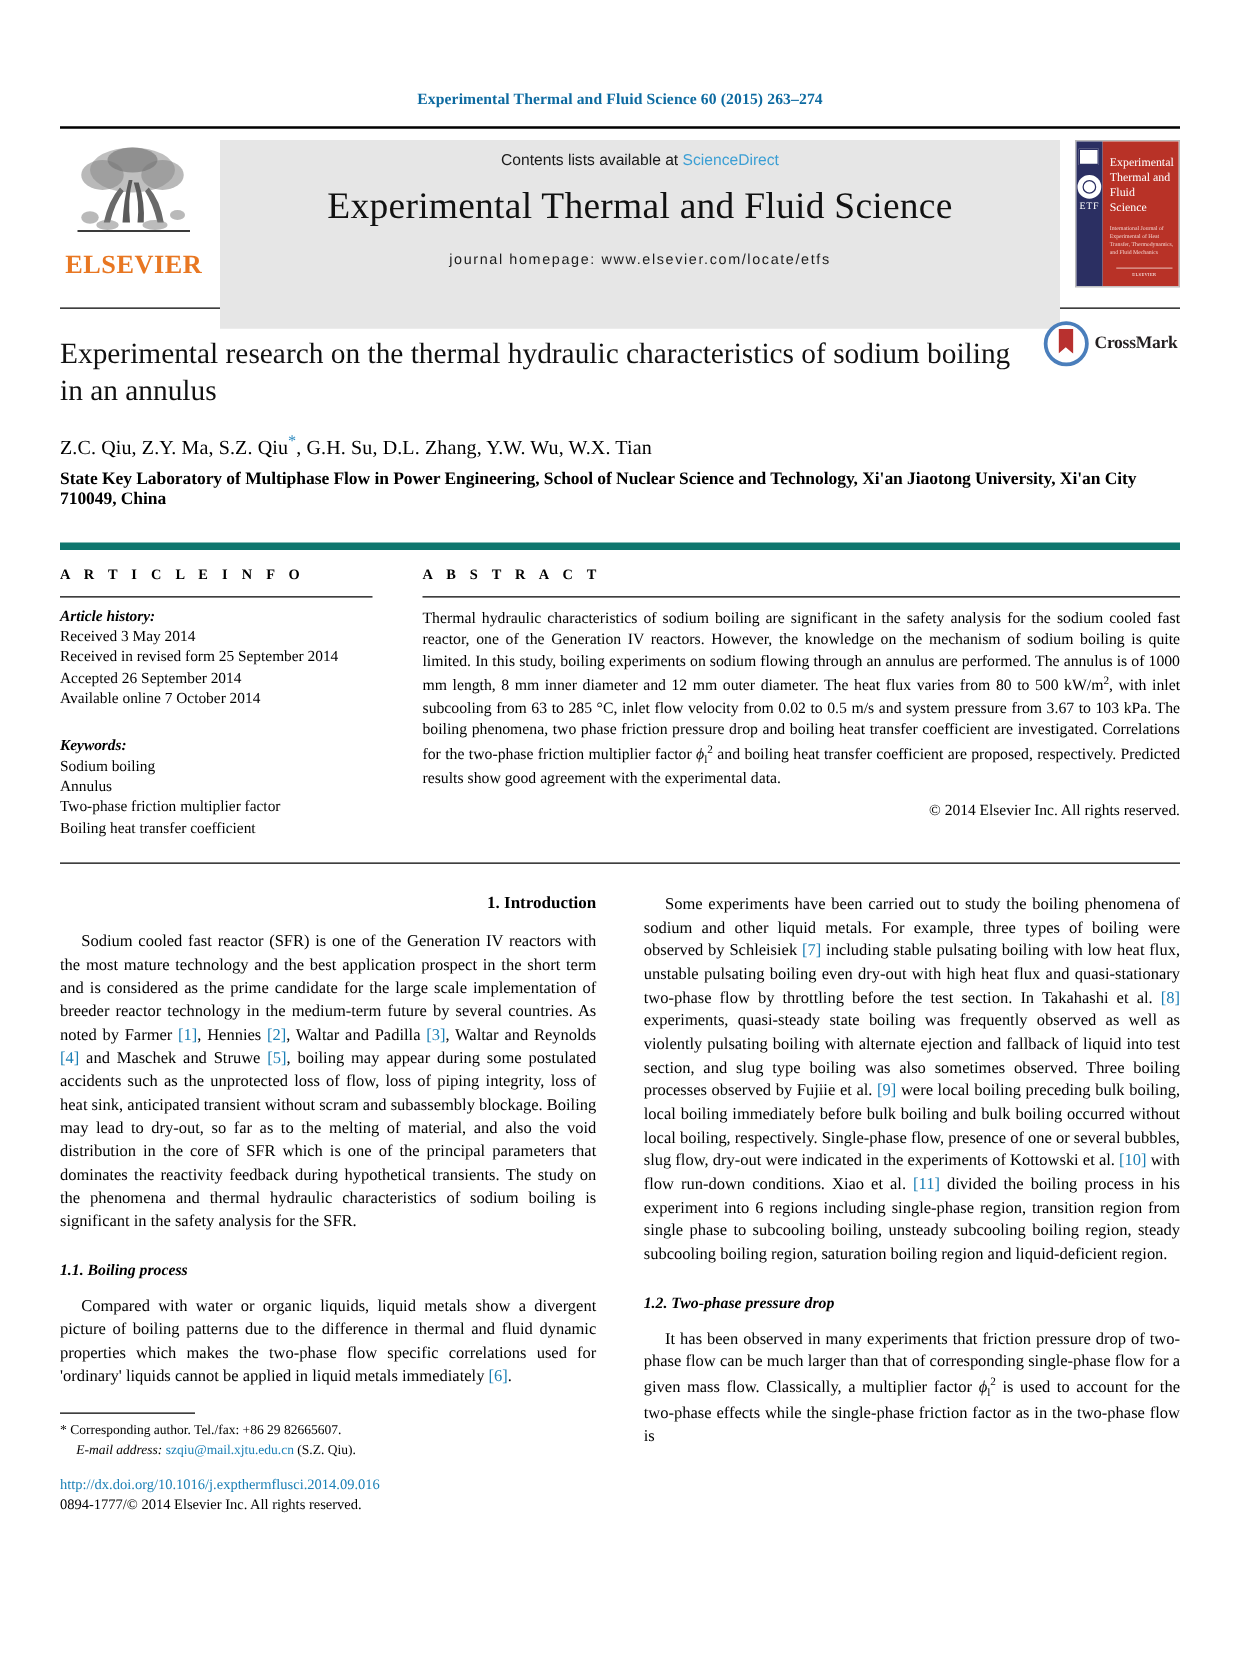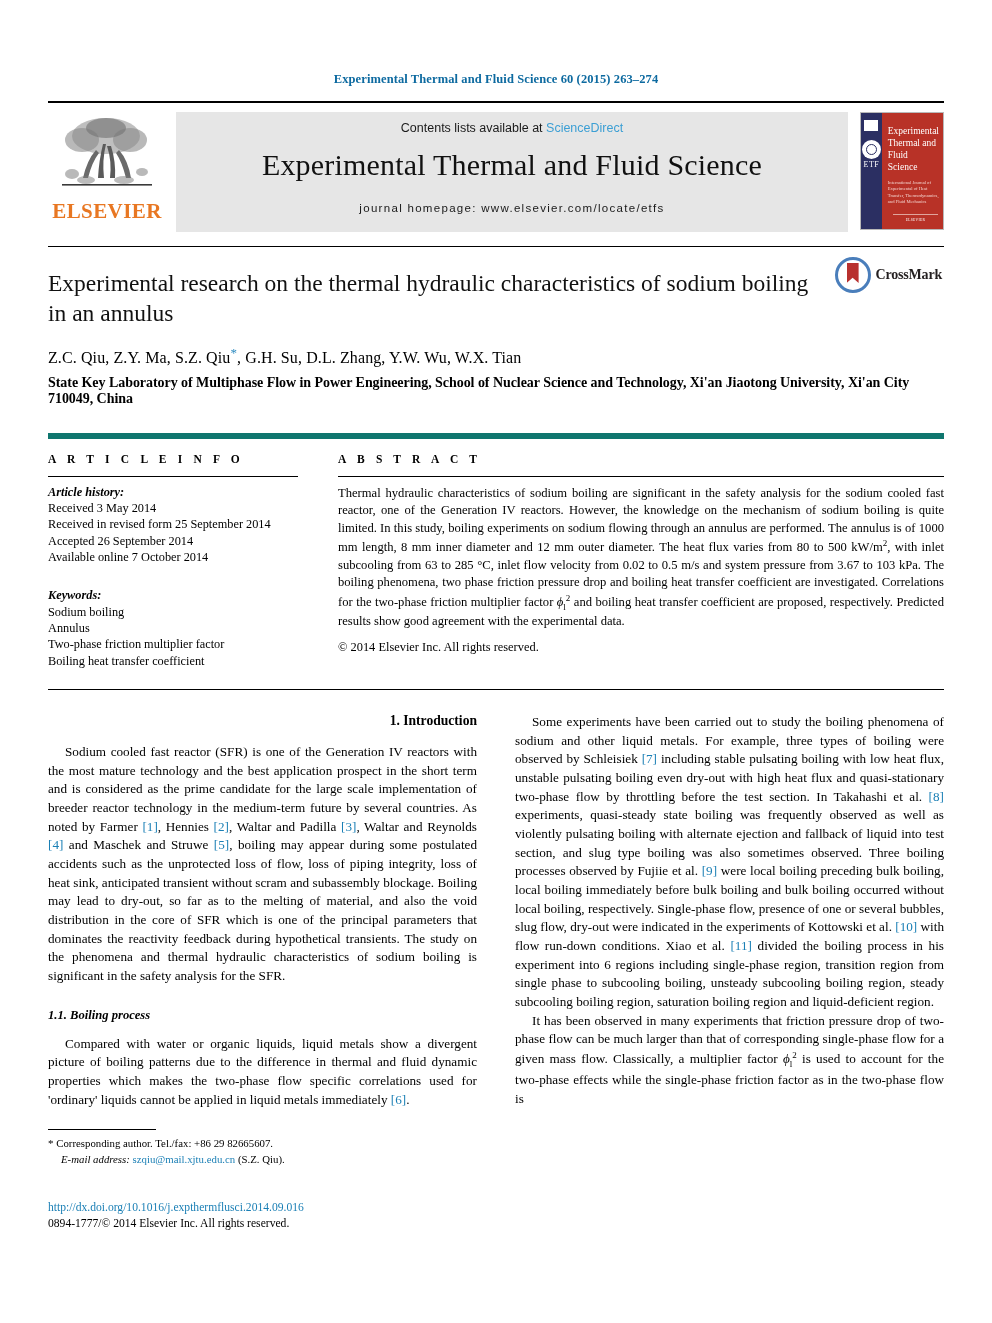--- a/index.html
+++ b/index.html
@@ -58,21 +58,21 @@
     font-family: "Liberation Serif", serif;
     font-weight: bold;
     font-size: 21px;
     letter-spacing: .4px;
     line-height: 1;
     margin-top: 1px;
   }
   .journal-banner {
     flex: 1 1 auto;
     background: #e6e6e6;
-    height: 120px;
+    height: 151px;
     margin-left: 10px;
     margin-right: 12px;
     display: flex;
     flex-direction: column;
     align-items: center;
     justify-content: flex-start;
     padding-top: 9px;
     box-sizing: border-box;
   }
   .contents-line {
@@ -269,20 +269,21 @@
   .kw-block { margin-top: 22px; }
   .abs-body {
     font-family: "Liberation Serif", serif;
     font-size: 12.6px;
     line-height: 1.39;
     text-align: justify;
     margin-top: 8px;
     hyphens: none;
   }
   .copyright {
+    text-align: right;
     font-size: 12.4px;
     margin-top: 10px;
     font-family: "Liberation Serif", serif;
   }
 
   
   .body-rule { border-top: 1px solid #000; margin-top: 20px; }
   .body-cols {
     display: flex;
     gap: 38px;
@@ -328,21 +329,21 @@
   }
   .foot-line {
     font-family: "Liberation Serif", serif;
     font-size: 10.8px;
     line-height: 1.42;
   }
   .foot-line .star { font-size: 11px; }
   .foot-indent { padding-left: 13px; }
   .email-label { font-style: italic; }
   .link { color: #1a7fb5; }
-  .doi-block { margin-top: 33px; }
+  .doi-block { margin-top: 12px; }
   .doi-line {
     font-family: "Liberation Serif", serif;
     font-size: 11.6px;
     color: #1a7fb5;
     line-height: 1.35;
   }
   .issn-line {
     font-family: "Liberation Serif", serif;
     font-size: 11.6px;
     color: #000;
@@ -487,20 +488,21 @@
           <div class="issn-line">0894-1777/© 2014 Elsevier Inc. All rights reserved.</div>
         </div>
       </div>
     </div>
 
     <div class="bcol">
       <p class="para">
         <span>Some experiments have been carried out to study the boiling phenomena of sodium and other liquid metals. For example, three types of boiling were observed by Schleisiek </span><span class="ref">[7]</span><span> including stable pulsating boiling with low heat flux, unstable pulsating boiling even dry-out with high heat flux and quasi-stationary two-phase flow by throttling before the test section. In Takahashi et al. </span><span class="ref">[8]</span><span> experiments, quasi-steady state boiling was frequently observed as well as violently pulsating boiling with alternate ejection and fallback of liquid into test section, and slug type boiling was also sometimes observed. Three boiling processes observed by Fujiie et al. </span><span class="ref">[9]</span><span> were local boiling preceding bulk boiling, local boiling immediately before bulk boiling and bulk boiling occurred without local boiling, respectively. Single-phase flow, presence of one or several bubbles, slug flow, dry-out were indicated in the experiments of Kottowski et al. </span><span class="ref">[10]</span><span> with flow run-down conditions. Xiao et al. </span><span class="ref">[11]</span><span> divided the boiling process in his experiment into 6 regions including single-phase region, transition region from single phase to subcooling boiling, unsteady subcooling boiling region, steady subcooling boiling region, saturation boiling region and liquid-deficient region.</span>
       </p>
 
+      <div class="h3">1.2. Two-phase pressure drop</div>
 
       <p class="para">
         <span>It has been observed in many experiments that friction pressure drop of two-phase flow can be much larger than that of corresponding single-phase flow for a given mass flow. Classically, a multiplier factor </span><span class="ital">ϕ</span><span class="sub">l</span><span class="sup">2</span><span> is used to account for the two-phase effects while the single-phase friction factor as in the two-phase flow is</span>
       </p>
     </div>
   </div>
 
 </div>
 
 </body></html>

